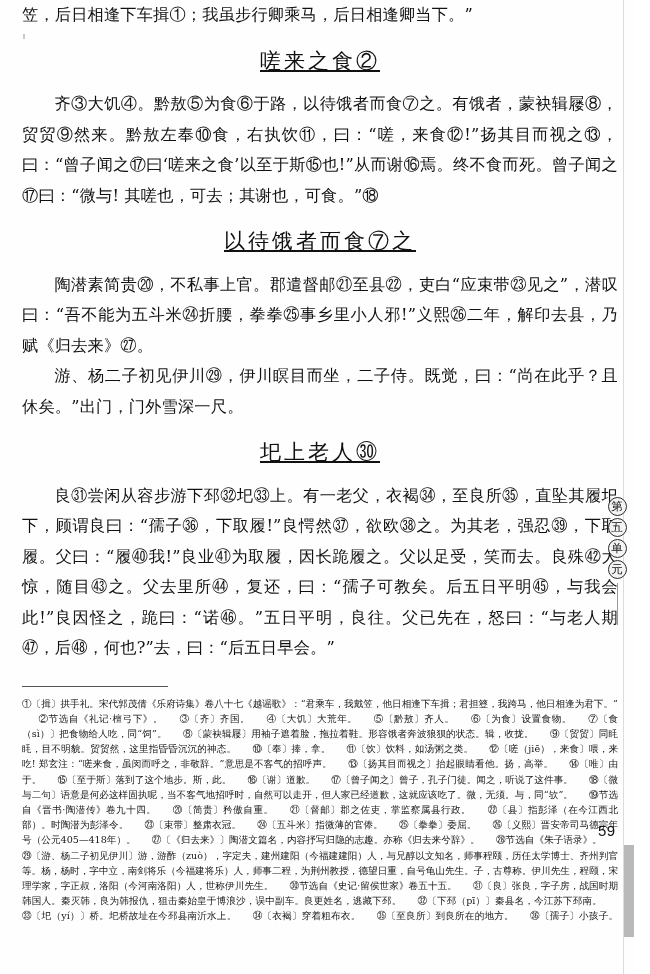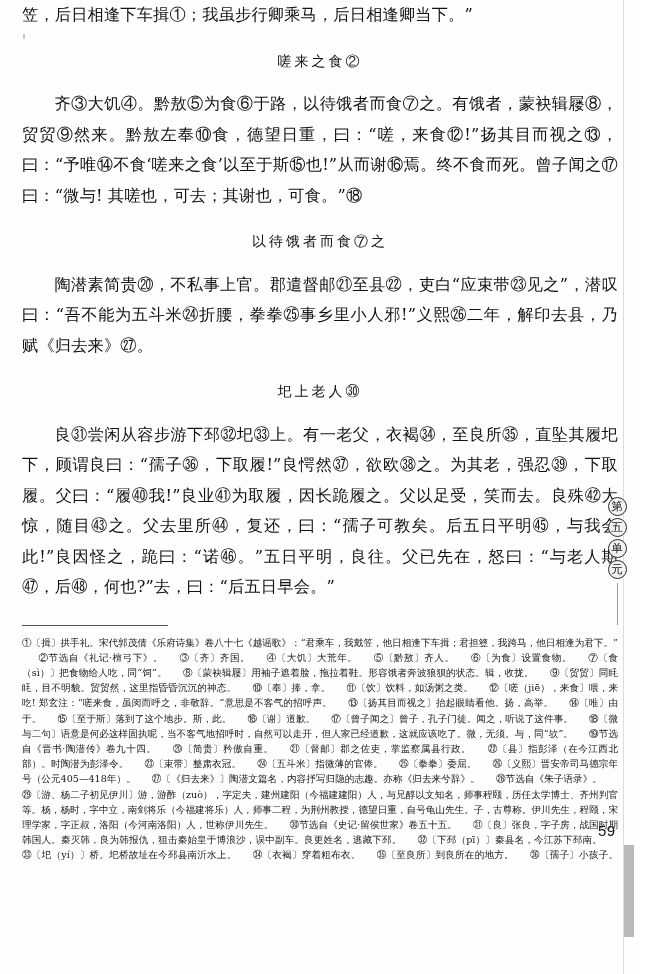--- a/index.html
+++ b/index.html
@@ -43,24 +43,25 @@
     letter-spacing: 0.2px;
   }
   .para {
     margin: 0;
     text-indent: 2em;
   }
   .para.no-indent { text-indent: 0; }
   .sec-title {
     margin: 0;
     text-align: center;
-    font-size: 14px;
+    font-size: 21px;
     line-height: 30.5px;
     font-weight: normal;
     letter-spacing: 3px;
+    text-decoration: underline;
   }
   .gap-before { margin-top: 15px; }
   .gap-after  { margin-bottom: 13px; }
   
   .fn-rule {
     margin: 22px 0 9px 0;
     width: 146px;
     height: 1px;
     background: #555;
   }
@@ -146,25 +147,26 @@
   <div class="page-rule"></div>
   <div class="scan-speck"></div>
 
   <div class="content">
 
     <div class="body-block">
 
       <p class="para no-indent">笠，后日相逢下车揖①；我虽步行卿乘马，后日相逢卿当下。”</p>
 
       <h2 class="sec-title gap-before gap-after">嗟来之食②</h2>
-      <p class="para">齐③大饥④。黔敖⑤为食⑥于路，以待饿者而食⑦之。有饿者，蒙袂辑屦⑧，贸贸⑨然来。黔敖左奉⑩食，德望日重，曰：“嗟，来食⑫!”扬其目而视之⑬，曰：“予唯⑭不食‘嗟来之食’以至于斯⑮也!”从而谢⑯焉。终不食而死。曾子闻之⑰曰：“微与! 其嗟也，可去；其谢也，可食。”⑱</p>
+      <p class="para">齐③大饥④。黔敖⑤为食⑥于路，以待饿者而食⑦之。有饿者，蒙袂辑屦⑧，贸贸⑨然来。黔敖左奉⑩食，右执饮⑪，曰：“嗟，来食⑫!”扬其目而视之⑬，曰：“曾子闻之⑰曰‘嗟来之食’以至于斯⑮也!”从而谢⑯焉。终不食而死。曾子闻之⑰曰：“微与! 其嗟也，可去；其谢也，可食。”⑱</p>
 
       <h2 class="sec-title gap-before gap-after">以待饿者而食⑦之</h2>
       <p class="para">陶潜素简贵⑳，不私事上官。郡遣督邮㉑至县㉒，吏白“应束带㉓见之”，潜叹曰：“吾不能为五斗米㉔折腰，拳拳㉕事乡里小人邪!”义熙㉖二年，解印去县，乃赋《归去来》㉗。</p>
 
+      <p class="para">游、杨二子初见伊川㉙，伊川瞑目而坐，二子侍。既觉，曰：“尚在此乎？且休矣。”出门，门外雪深一尺。</p>
 
       <h2 class="sec-title gap-before gap-after">圯上老人㉚</h2>
       <p class="para">良㉛尝闲从容步游下邳㉜圯㉝上。有一老父，衣褐㉞，至良所㉟，直坠其履圯下，顾谓良曰：“孺子㊱，下取履!”良愕然㊲，欲欧㊳之。为其老，强忍㊴，下取履。父曰：“履㊵我!”良业㊶为取履，因长跪履之。父以足受，笑而去。良殊㊷大惊，随目㊸之。父去里所㊹，复还，曰：“孺子可教矣。后五日平明㊺，与我会此!”良因怪之，跪曰：“诺㊻。”五日平明，良往。父已先在，怒曰：“与老人期㊼，后㊽，何也?”去，曰：“后五日早会。”</p>
 
     </div>
 
     <div class="fn-rule"></div>
 
     <div class="footnotes" id="footnote-list"><span class="fn"><span class="fn-num">①</span><span>〔揖〕拱手礼。宋代郭茂倩《乐府诗集》卷八十七《越谣歌》：“君乘车，我戴笠，他日相逢下车揖；君担簦，我跨马，他日相逢为君下。”</span></span><span class="sp"></span><span class="fn"><span class="fn-num">②</span><span>节选自《礼记·檀弓下》。</span></span><span class="sp"></span><span class="fn"><span class="fn-num">③</span><span>〔齐〕齐国。</span></span><span class="sp"></span><span class="fn"><span class="fn-num">④</span><span>〔大饥〕大荒年。</span></span><span class="sp"></span><span class="fn"><span class="fn-num">⑤</span><span>〔黔敖〕齐人。</span></span><span class="sp"></span><span class="fn"><span class="fn-num">⑥</span><span>〔为食〕设置食物。</span></span><span class="sp"></span><span class="fn"><span class="fn-num">⑦</span><span>〔食（sì）〕把食物给人吃，同“饲”。</span></span><span class="sp"></span><span class="fn"><span class="fn-num">⑧</span><span>〔蒙袂辑屦〕用袖子遮着脸，拖拉着鞋。形容饿者奔波狼狈的状态。辑，收拢。</span></span><span class="sp"></span><span class="fn"><span class="fn-num">⑨</span><span>〔贸贸〕同眊眊，目不明貌。贸贸然，这里指昏昏沉沉的神态。</span></span><span class="sp"></span><span class="fn"><span class="fn-num">⑩</span><span>〔奉〕捧，拿。</span></span><span class="sp"></span><span class="fn"><span class="fn-num">⑪</span><span>〔饮〕饮料，如汤粥之类。</span></span><span class="sp"></span><span class="fn"><span class="fn-num">⑫</span><span>〔嗟（jiē），来食〕喂，来吃! 郑玄注：“嗟来食，虽闵而呼之，非敬辞。”意思是不客气的招呼声。</span></span><span class="sp"></span><span class="fn"><span class="fn-num">⑬</span><span>〔扬其目而视之〕抬起眼睛看他。扬，高举。</span></span><span class="sp"></span><span class="fn"><span class="fn-num">⑭</span><span>〔唯〕由于。</span></span><span class="sp"></span><span class="fn"><span class="fn-num">⑮</span><span>〔至于斯〕落到了这个地步。斯，此。</span></span><span class="sp"></span><span class="fn"><span class="fn-num">⑯</span><span>〔谢〕道歉。</span></span><span class="sp"></span><span class="fn"><span class="fn-num">⑰</span><span>〔曾子闻之〕曾子，孔子门徒。闻之，听说了这件事。</span></span><span class="sp"></span><span class="fn"><span class="fn-num">⑱</span><span>〔微与二句〕语意是何必这样固执呢，当不客气地招呼时，自然可以走开，但人家已经道歉，这就应该吃了。微，无须。与，同“欤”。</span></span><span class="sp"></span><span class="fn"><span class="fn-num">⑲</span><span>节选自《晋书·陶潜传》卷九十四。</span></span><span class="sp"></span><span class="fn"><span class="fn-num">⑳</span><span>〔简贵〕矜傲自重。</span></span><span class="sp"></span><span class="fn"><span class="fn-num">㉑</span><span>〔督邮〕郡之佐吏，掌监察属县行政。</span></span><span class="sp"></span><span class="fn"><span class="fn-num">㉒</span><span>〔县〕指彭泽（在今江西北部）。时陶潜为彭泽令。</span></span><span class="sp"></span><span class="fn"><span class="fn-num">㉓</span><span>〔束带〕整肃衣冠。</span></span><span class="sp"></span><span class="fn"><span class="fn-num">㉔</span><span>〔五斗米〕指微薄的官俸。</span></span><span class="sp"></span><span class="fn"><span class="fn-num">㉕</span><span>〔拳拳〕委屈。</span></span><span class="sp"></span><span class="fn"><span class="fn-num">㉖</span><span>〔义熙〕晋安帝司马德宗年号（公元405—418年）。</span></span><span class="sp"></span><span class="fn"><span class="fn-num">㉗</span><span>〔《归去来》〕陶潜文篇名，内容抒写归隐的志趣。亦称《归去来兮辞》。</span></span><span class="sp"></span><span class="fn"><span class="fn-num">㉘</span><span>节选自《朱子语录》。</span></span><span class="sp"></span><span class="fn"><span class="fn-num">㉙</span><span>〔游、杨二子初见伊川〕游，游酢（zuò），字定夫，建州建阳（今福建建阳）人，与兄醇以文知名，师事程颐，历任太学博士、齐州判官等。杨，杨时，字中立，南剑将乐（今福建将乐）人，师事二程，为荆州教授，德望日重，自号龟山先生。子，古尊称。伊川先生，程颐，宋理学家，字正叔，洛阳（今河南洛阳）人，世称伊川先生。</span></span><span class="sp"></span><span class="fn"><span class="fn-num">㉚</span><span>节选自《史记·留侯世家》卷五十五。</span></span><span class="sp"></span><span class="fn"><span class="fn-num">㉛</span><span>〔良〕张良，字子房，战国时期韩国人。秦灭韩，良为韩报仇，狙击秦始皇于博浪沙，误中副车。良更姓名，逃藏下邳。</span></span><span class="sp"></span><span class="fn"><span class="fn-num">㉜</span><span>〔下邳（pī）〕秦县名，今江苏下邳南。</span></span><span class="sp"></span><span class="fn"><span class="fn-num">㉝</span><span>〔圯（yí）〕桥。圯桥故址在今邳县南沂水上。</span></span><span class="sp"></span><span class="fn"><span class="fn-num">㉞</span><span>〔衣褐〕穿着粗布衣。</span></span><span class="sp"></span><span class="fn"><span class="fn-num">㉟</span><span>〔至良所〕到良所在的地方。</span></span><span class="sp"></span><span class="fn"><span class="fn-num">㊱</span><span>〔孺子〕小孩子。</span></span><span class="sp"></span><span class="sp"></span><span class="sp"></span><span class="sp"></span><span class="sp"></span><span class="sp"></span><span class="sp"></span><span class="sp"></span><span class="sp"></span><span class="sp"></span><span class="sp"></span><span class="sp"></span></div>
 

